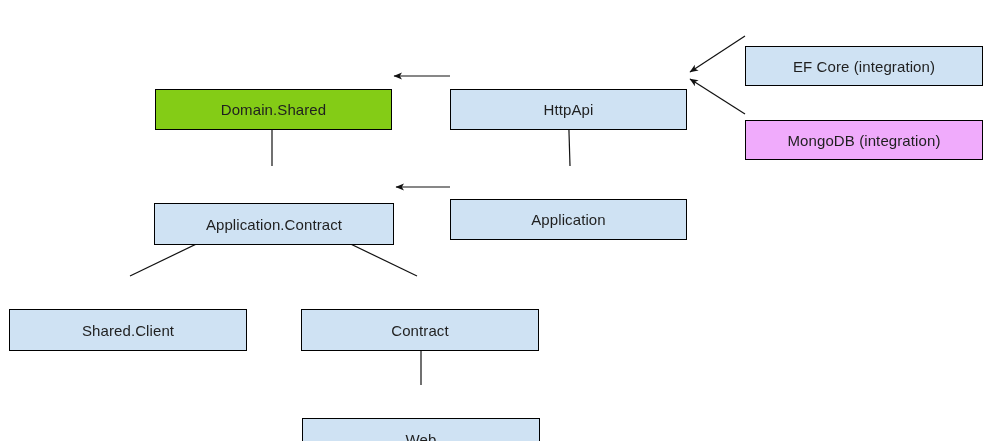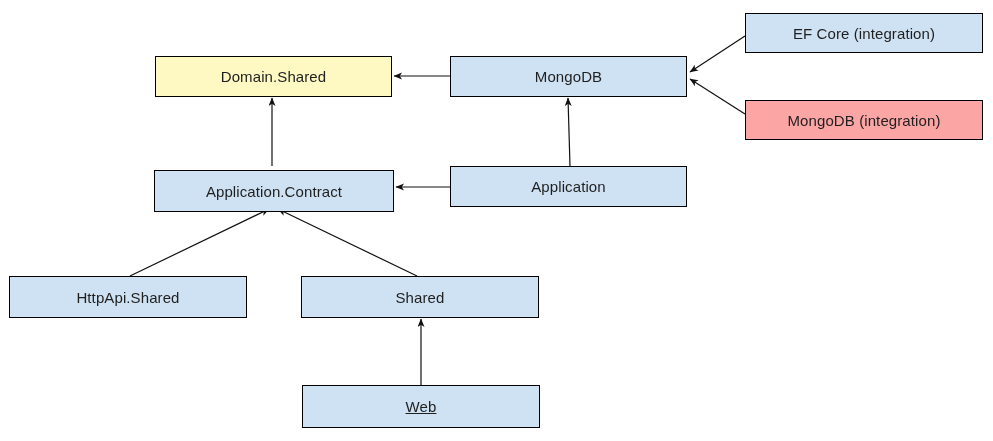--- a/index.html
+++ b/index.html
@@ -26,20 +26,21 @@
   .node {
     position: absolute;
     box-sizing: border-box;
     display: flex;
     align-items: center;
     justify-content: center;
     font-size: 15px;
     line-height: 1;
     white-space: nowrap;
     letter-spacing: 0.1px;
+    margin-top: 33px;
   }
 </style>
 </head>
 <body>
 
 <div class="canvas">
   <svg class="edges-layer" xmlns="http://www.w3.org/2000/svg" viewBox="0 0 993 441" width="993" height="441">
     <defs>
       <marker id="arrowhead" markerWidth="9" markerHeight="8" refX="8" refY="3.5" orient="auto" markerUnits="userSpaceOnUse">
         <path d="M0,0 L8.5,3.5 L0,7 L2.2,3.5 z" fill="#111111"></path>
@@ -51,23 +52,23 @@
         <line x1="745" y1="114" x2="690" y2="79" stroke="#111111" stroke-width="1.2" marker-end="url(#arrowhead)"></line>
         <line x1="570" y1="166" x2="568" y2="98" stroke="#111111" stroke-width="1.2" marker-end="url(#arrowhead)"></line>
         <line x1="450" y1="187" x2="396" y2="187" stroke="#111111" stroke-width="1.2" marker-end="url(#arrowhead)"></line>
         <line x1="272" y1="166" x2="272" y2="98" stroke="#111111" stroke-width="1.2" marker-end="url(#arrowhead)"></line>
         <line x1="130" y1="276" x2="269" y2="209" stroke="#111111" stroke-width="1.2" marker-end="url(#arrowhead)"></line>
         <line x1="417" y1="276" x2="278" y2="209" stroke="#111111" stroke-width="1.2" marker-end="url(#arrowhead)"></line>
         <line x1="421" y1="385" x2="421" y2="319" stroke="#111111" stroke-width="1.2" marker-end="url(#arrowhead)"></line>
       </g>
   </svg>
   <div>
-      <div class="node" style="left: 155px; top: 56px; width: 237px; height: 41px; background: #fef9c3; border: 1px solid rgb(0, 0, 0); color: rgb(31, 31, 31);">Domain.Shared</div>
-      <div class="node" style="left: 450px; top: 56px; width: 237px; height: 41px; background: rgb(207, 226, 243); border: 1px solid rgb(0, 0, 0); color: rgb(31, 31, 31);">MongoDB</div>
+      <div class="node" style="left: 155px; top: 56px; width: 237px; height: 41px; background: #84cc16; border: 1px solid rgb(0, 0, 0); color: rgb(31, 31, 31);">Domain.Shared</div>
+      <div class="node" style="left: 450px; top: 56px; width: 237px; height: 41px; background: rgb(207, 226, 243); border: 1px solid rgb(0, 0, 0); color: rgb(31, 31, 31);">HttpApi</div>
       <div class="node" style="left: 745px; top: 13px; width: 238px; height: 40px; background: rgb(207, 226, 243); border: 1px solid rgb(0, 0, 0); color: rgb(31, 31, 31);">EF Core (integration)</div>
-      <div class="node" style="left: 745px; top: 100px; width: 238px; height: 40px; background: #fca5a5; border: 1px solid rgb(0, 0, 0); color: rgb(31, 31, 31);">MongoDB (integration)</div>
+      <div class="node" style="left: 745px; top: 87px; width: 238px; height: 40px; background: #f0abfc; border: 1px solid rgb(0, 0, 0); color: rgb(31, 31, 31);">MongoDB (integration)</div>
       <div class="node" style="left: 154px; top: 170px; width: 240px; height: 42px; background: rgb(207, 226, 243); border: 1px solid rgb(0, 0, 0); color: rgb(31, 31, 31);">Application.Contract</div>
       <div class="node" style="left: 450px; top: 166px; width: 237px; height: 41px; background: rgb(207, 226, 243); border: 1px solid rgb(0, 0, 0); color: rgb(31, 31, 31);">Application</div>
-      <div class="node" style="left: 9px; top: 276px; width: 238px; height: 42px; background: rgb(207, 226, 243); border: 1px solid rgb(0, 0, 0); color: rgb(31, 31, 31);">HttpApi.Shared</div>
-      <div class="node" style="left: 301px; top: 276px; width: 238px; height: 42px; background: rgb(207, 226, 243); border: 1px solid rgb(0, 0, 0); color: rgb(31, 31, 31);">Shared</div>
+      <div class="node" style="left: 9px; top: 276px; width: 238px; height: 42px; background: rgb(207, 226, 243); border: 1px solid rgb(0, 0, 0); color: rgb(31, 31, 31);">Shared.Client</div>
+      <div class="node" style="left: 301px; top: 276px; width: 238px; height: 42px; background: rgb(207, 226, 243); border: 1px solid rgb(0, 0, 0); color: rgb(31, 31, 31);">Contract</div>
       <div class="node" style="left: 302px; top: 385px; width: 238px; height: 43px; background: rgb(207, 226, 243); border: 1px solid rgb(0, 0, 0); color: rgb(31, 31, 31); text-decoration: underline;">Web</div>
     </div>
 </div>
 
 </body></html>

